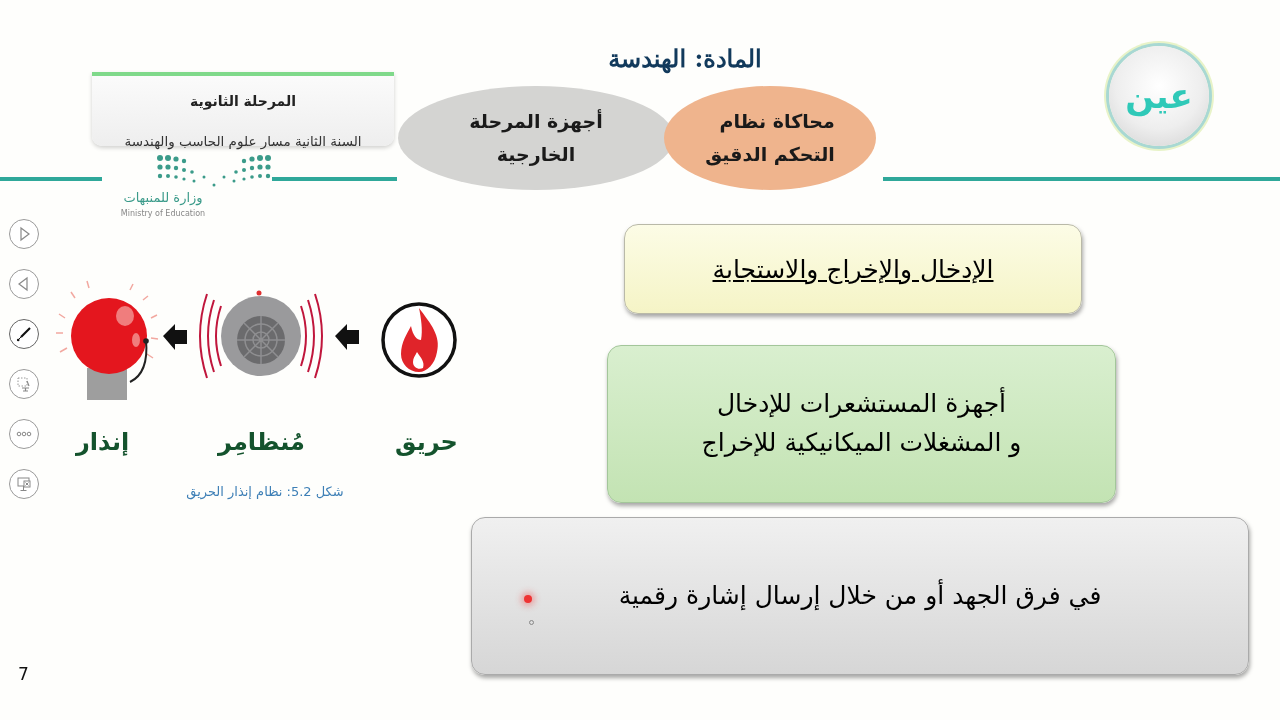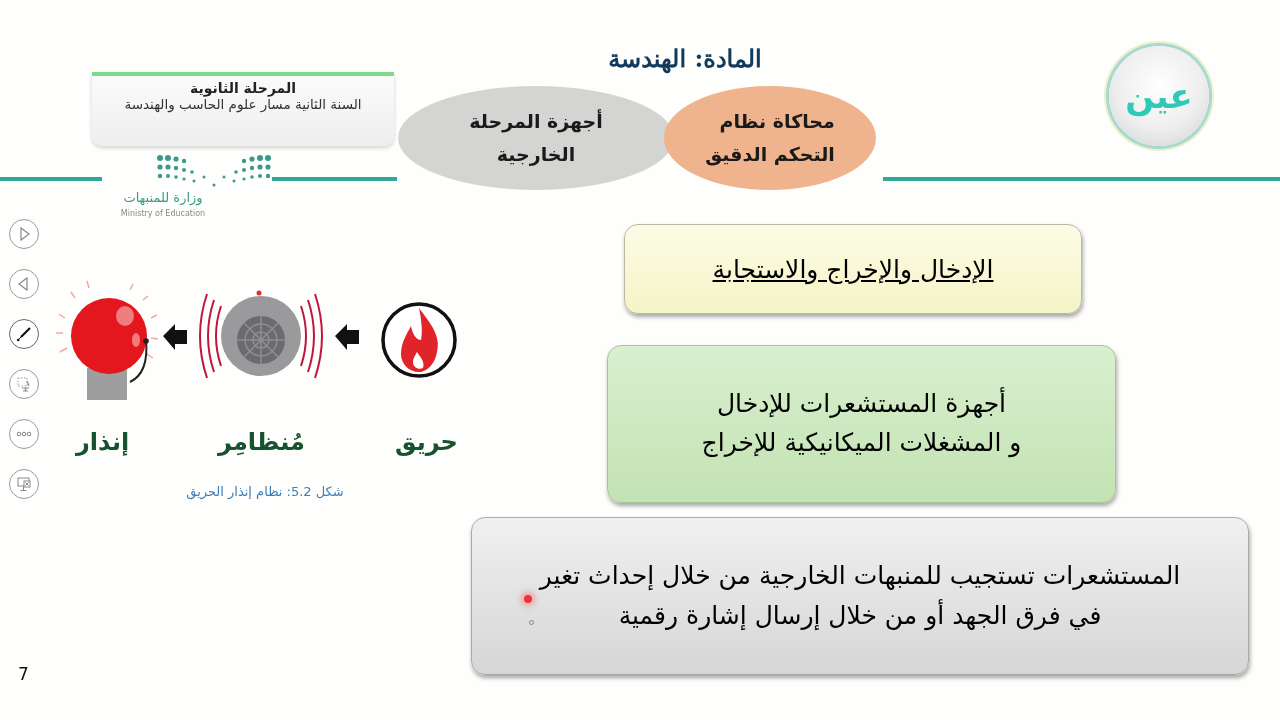--- a/index.html
+++ b/index.html
@@ -14,22 +14,22 @@
   
   .teal-line { position:absolute; height:4px; background:#2fa89a; }
   .stage-card {
     position:absolute; left:92px; top:72px; width:302px; height:70px;
     background:linear-gradient(#fbfbfb,#eeeeee);
     border-radius:0 0 10px 10px;
     box-shadow:0 2px 4px rgba(0,0,0,0.18);
     border-top:4px solid #7fd98a;
     text-align:center; direction:rtl;
   }
-  .stage-card .t1 { font-weight:bold; font-size:14px; margin-top:4px; color:#222; }
-  .stage-card .t2 { font-size:13.5px; margin-top:0; color:#333; }
+  .stage-card .t1 { font-weight:bold; font-size:14px; margin-top:17px; color:#222; }
+  .stage-card .t2 { font-size:13.5px; margin-top:24px; color:#333; }
 
   .subject {
     position:absolute; left:560px; top:44px; width:250px; text-align:center;
     font-size:24px; font-weight:bold; color:#123a5c; direction:rtl;
     font-family:"DejaVu Serif", serif;
   }
   .ellipse {
     position:absolute; border-radius:50%;
     display:flex; align-items:center; justify-content:center;
     text-align:center; direction:rtl; font-size:19px; font-weight:bold; line-height:1.75;
@@ -239,20 +239,19 @@
 <div class="caption">شكل 5.2: نظام إنذار الحريق</div>
 
 <div class="box box-yellow">
   <div>الإدخال والإخراج والاستجابة</div>
 </div>
 <div class="box box-green">
   <div>أجهزة المستشعرات للإدخال</div>
   <div>و المشغلات الميكانيكية للإخراج</div>
 </div>
 <div class="box box-gray">
-  <div>المستشعرات تستجيب للمنبهات الخارجية من خلال إحداث تغير</div>
   <div>في فرق الجهد أو من خلال إرسال إشارة رقمية</div>
 </div>
 
 <div class="laser"></div>
 <div class="laser-small"></div>
 
 <div class="page-num">7</div>
 
 </body></html>

